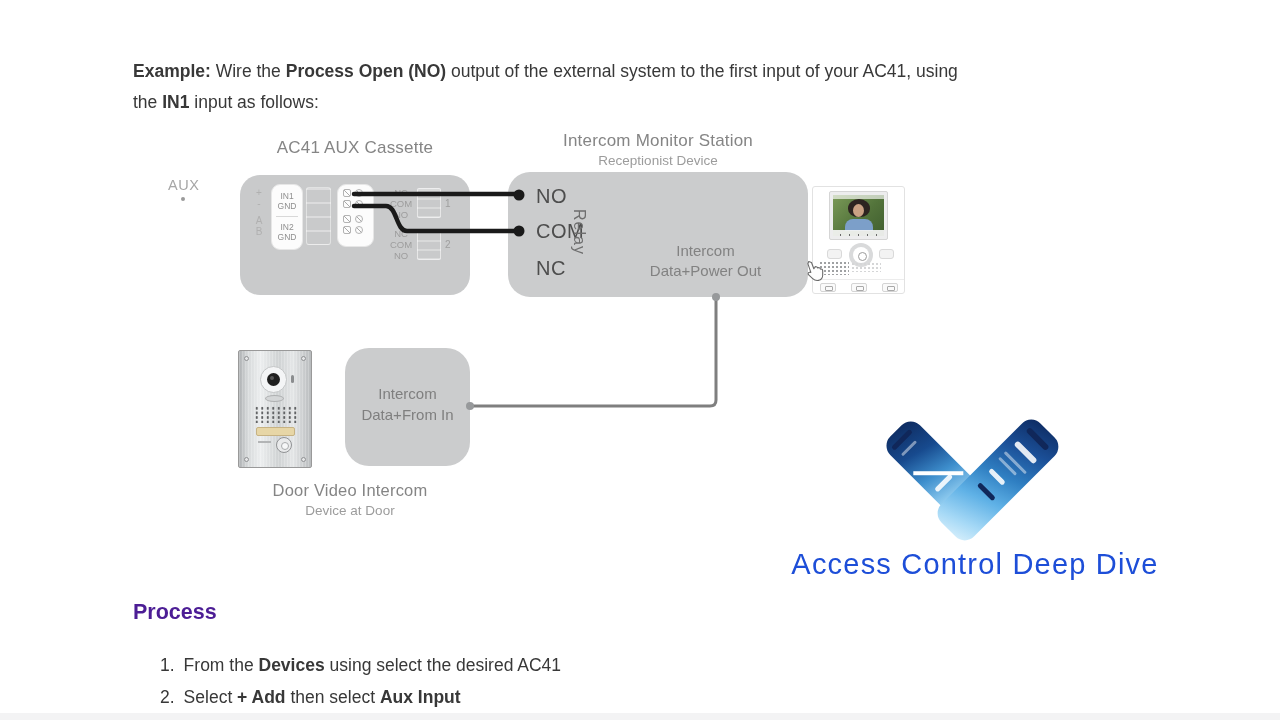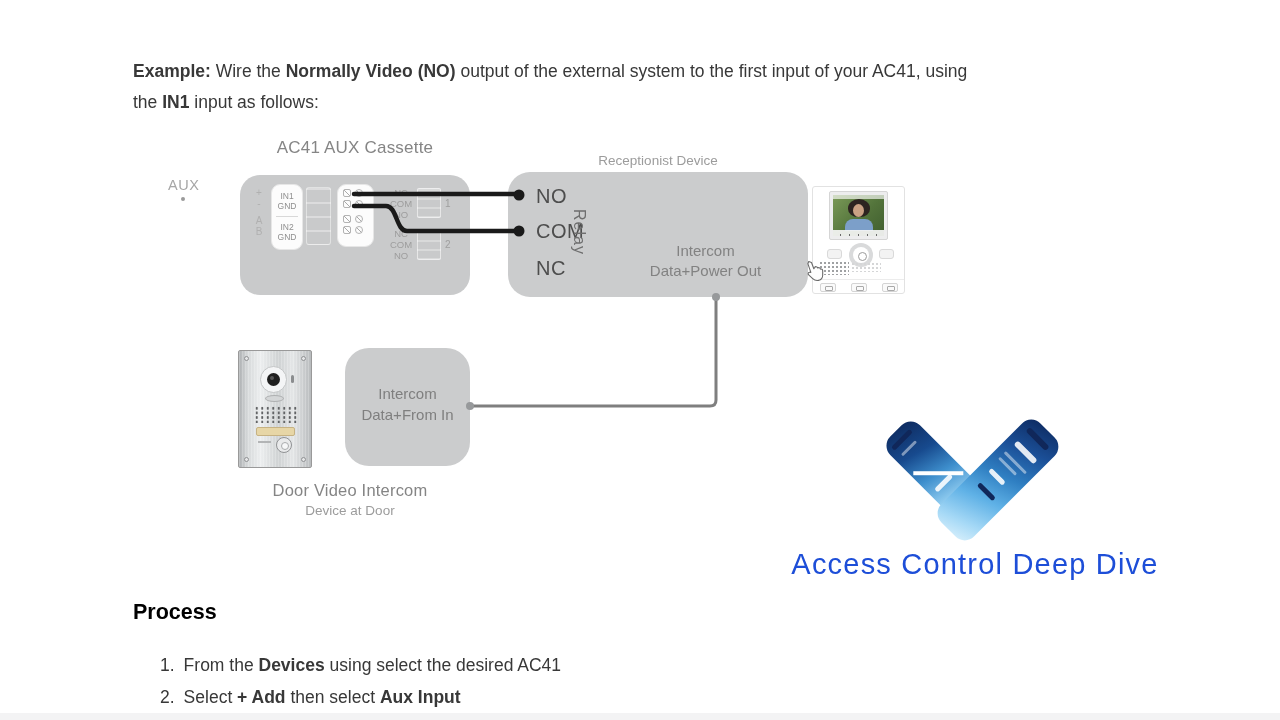--- a/index.html
+++ b/index.html
@@ -103,33 +103,33 @@
   .arm .gapline{position:absolute;left:-10%;width:120%;height:4px;background:#fff;transform:rotate(45deg);}
   .arm .chip{position:absolute;background:rgba(255,255,255,.88);border-radius:4px;}
   .arm .chipd{position:absolute;background:#10275a;border-radius:4px;}
   .arm .hl{position:absolute;background:rgba(255,255,255,.45);border-radius:2px;}
 
   
   .headline{left:730px;top:540px;width:490px;text-align:center;font-size:29px;line-height:49px;
             color:#1d4ed8;letter-spacing:1.2px;}
 
   
-  .process-h{left:133px;top:600px;font-size:21.5px;font-weight:bold;color:#000000;}
+  .process-h{left:133px;top:600px;font-size:21.5px;font-weight:bold;color:#4c1d95;}
   .plist{left:160px;top:650px;font-size:17.5px;line-height:31.5px;color:#383838;}
   .pitem{display:flex;}
   .pnum{margin-right:9px;}
 
   .bottom-strip{left:0;right:0;bottom:0;height:7px;background:#f3f3f4;}
 </style>
 </head>
 <body>
 
 <div class="canvas">
 
-  <p class="abs intro"><span class="b">Example:</span><span> Wire the </span><span class="b">Normally Video (NO)</span><span> output of the external system to the first input of your AC41, using the </span><span class="b">IN1</span><span> input as follows:</span></p>
+  <p class="abs intro"><span class="b">Example:</span><span> Wire the </span><span class="b">Process Open (NO)</span><span> output of the external system to the first input of your AC41, using the </span><span class="b">IN1</span><span> input as follows:</span></p>
 
   <div class="abs blk-title" style="left:240px;top:138px;width:230px;">AC41 AUX Cassette</div>
   <div class="abs aux-label">AUX</div>
   <div class="abs aux-dot"></div>
 
   <div class="abs cassette">
     <div class="abs bus" style="top:13px;">+</div>
     <div class="abs bus" style="top:24px;">-</div>
     <div class="abs bus" style="top:41px;">A</div>
     <div class="abs bus" style="top:52px;">B</div>
@@ -173,20 +173,21 @@
       <div>COM</div>
       <div>NO</div>
     </div>
 
     <div class="abs faint-term" style="left:177px;top:13px;height:30px;"></div>
     <div class="abs faint-term" style="left:177px;top:55px;height:30px;"></div>
     <div class="abs gnum" style="left:205px;top:23px;">1</div>
     <div class="abs gnum" style="left:205px;top:64px;">2</div>
   </div>
 
+  <div class="abs blk-title" style="left:508px;top:131px;width:300px;">Intercom Monitor Station</div>
   <div class="abs blk-sub" style="left:508px;top:153px;width:300px;">Receptionist Device</div>
 
   <div class="abs station">
     <div class="abs term" style="left:28px;top:13px;">NO</div>
     <div class="abs term" style="left:28px;top:48px;">COM</div>
     <div class="abs term" style="left:28px;top:85px;">NC</div>
     <div class="abs relay-rot">Relay</div>
     <div class="abs outlbl" style="top:70px;">Intercom</div>
     <div class="abs outlbl" style="top:90px;">Data+Power Out</div>
   </div>

